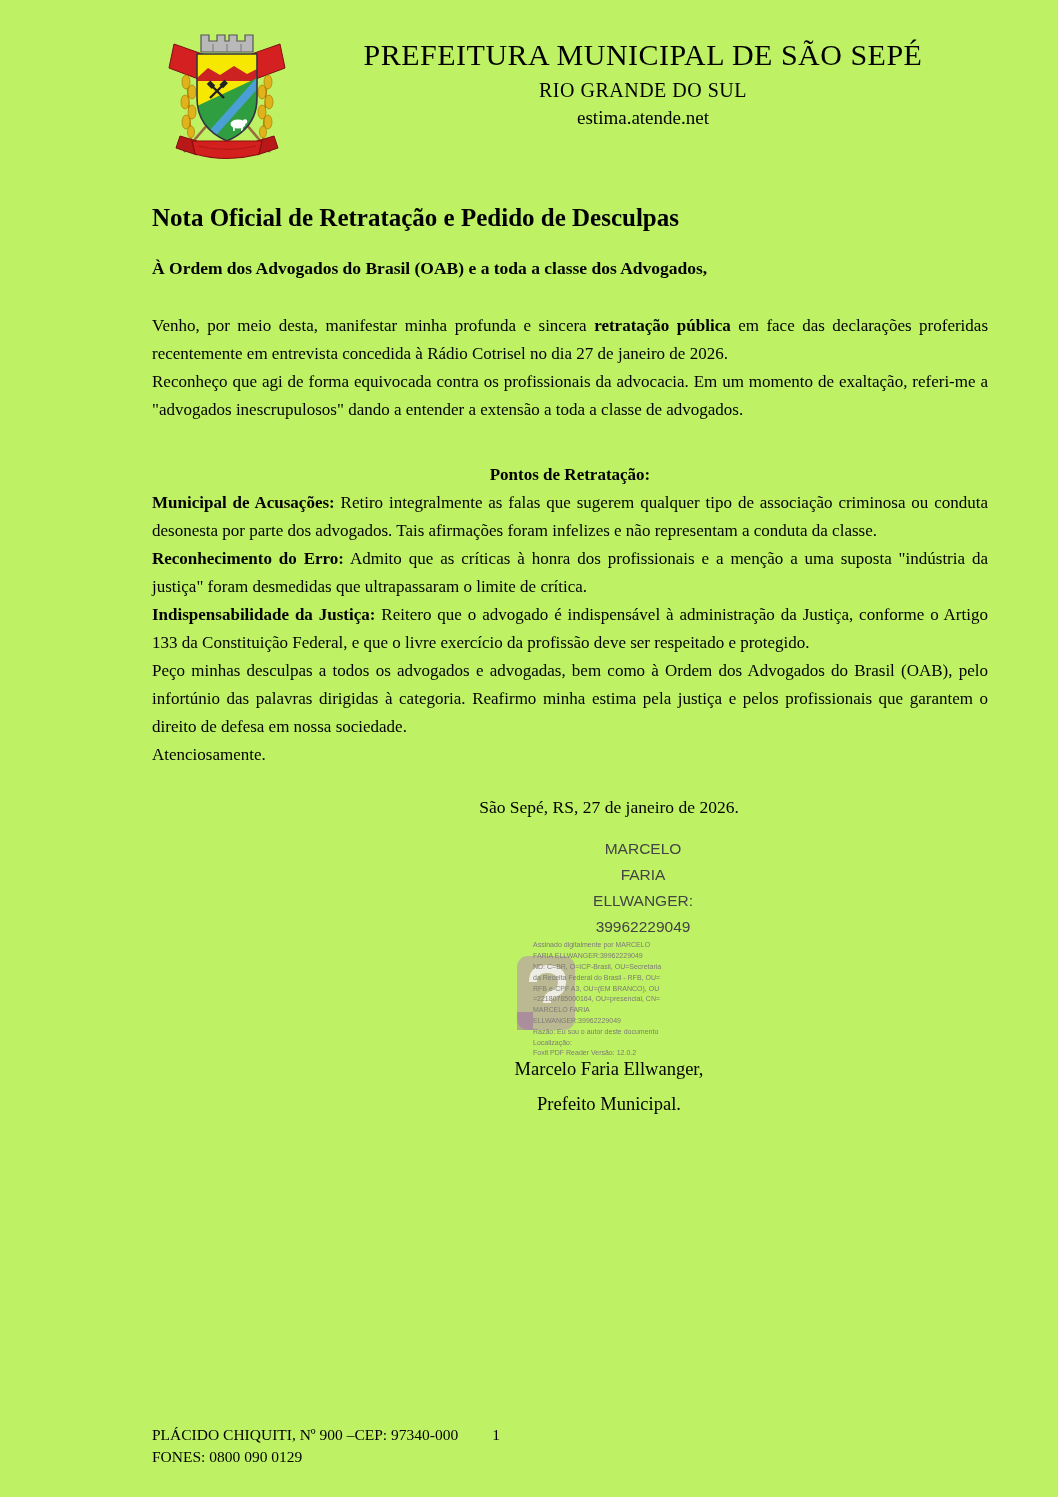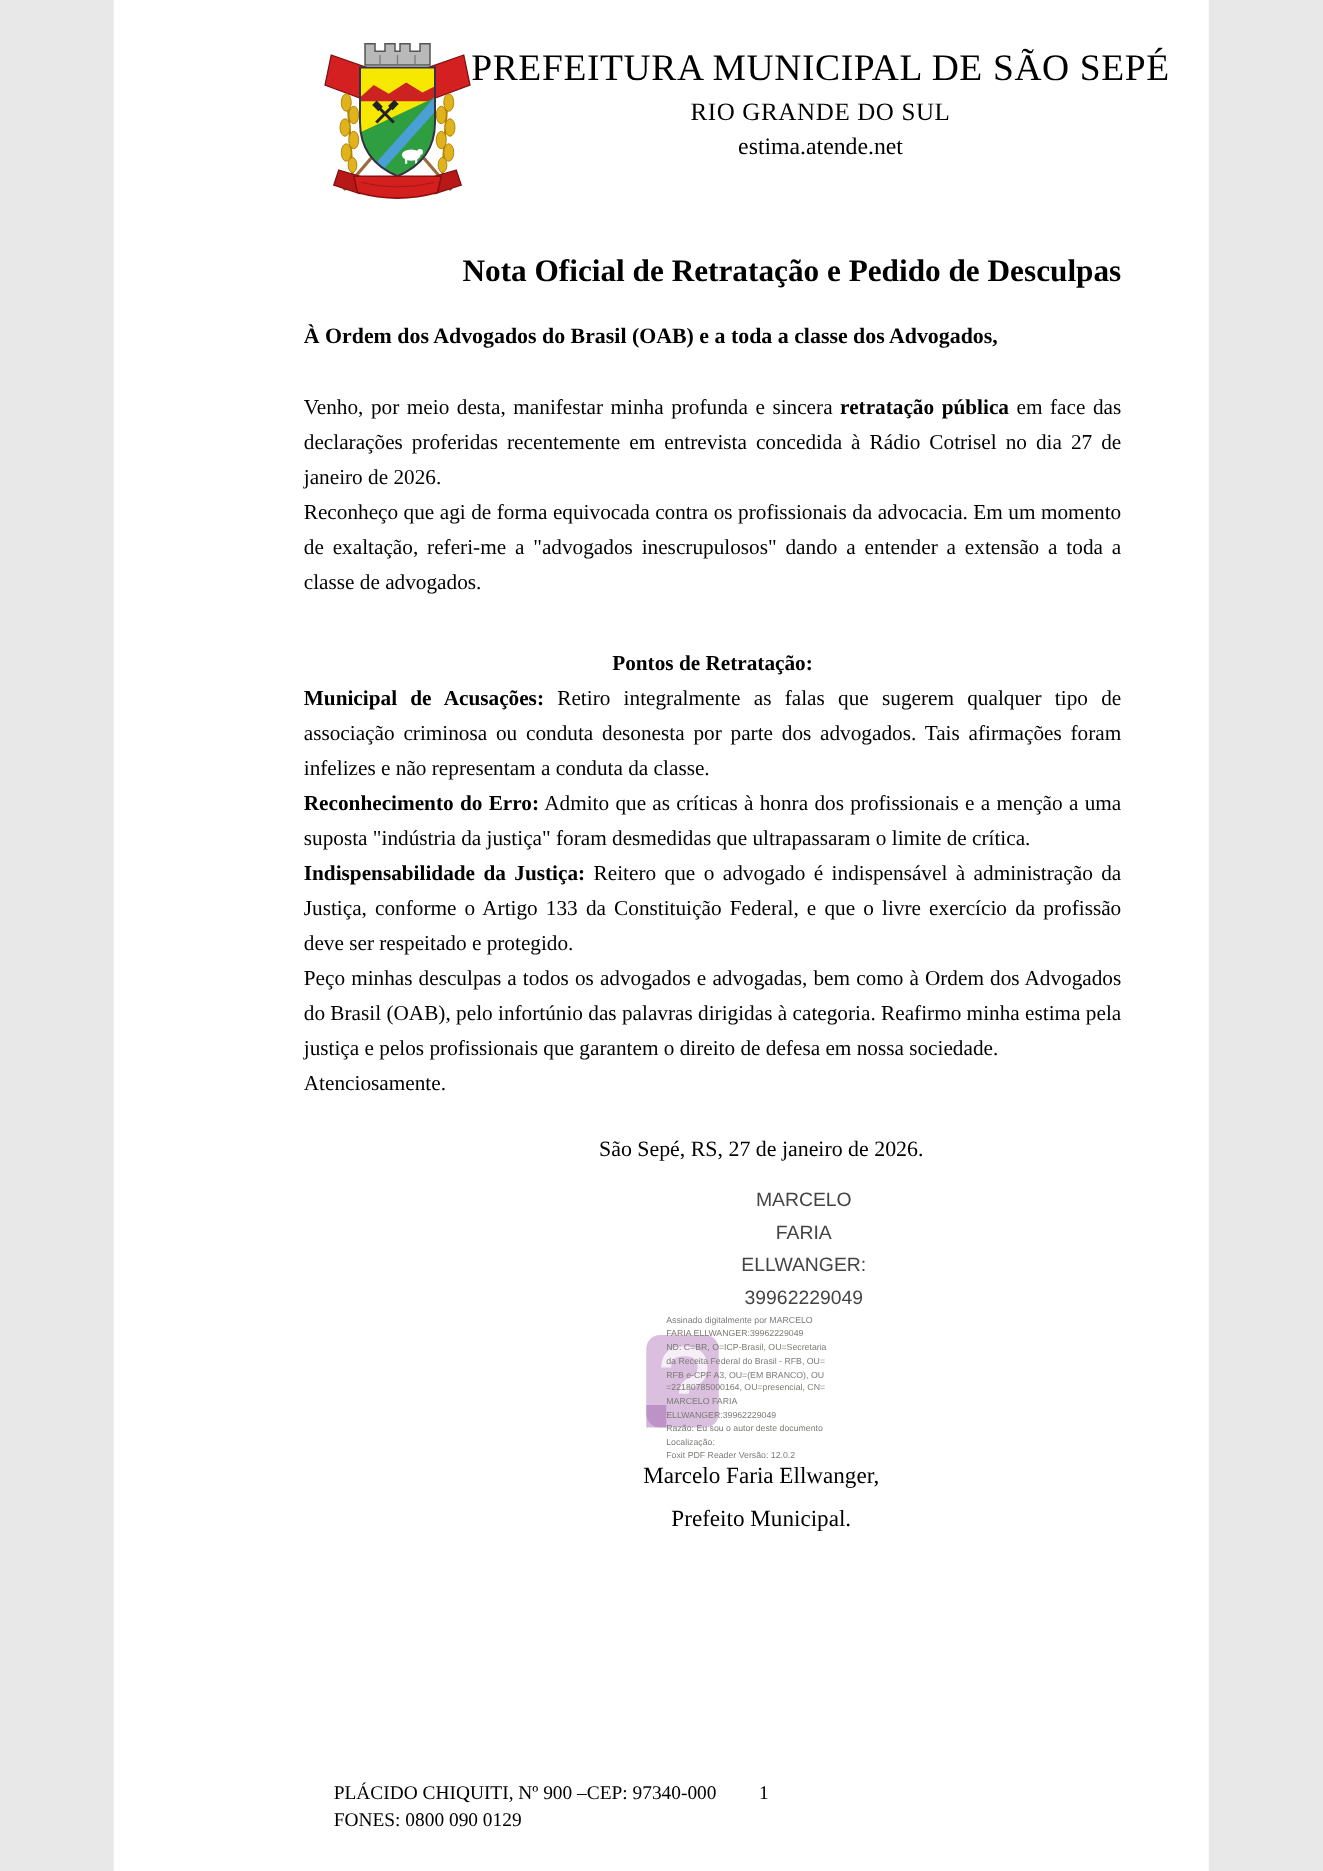--- a/index.html
+++ b/index.html
@@ -1,31 +1,31 @@
 <!DOCTYPE html>
 <html><head>
 <meta charset="utf-8">
 <style>
   * { margin:0; padding:0; box-sizing:border-box; }
   html,body { background:#e8e8e8; }
   .page {
-    width:876px; height:1497px; background:#ffffff; margin:0 auto;
+    width:1058px; height:1497px; background:#bef264; margin:0 auto;
     position:relative; overflow:hidden; color:#000;
     font-family:"Liberation Serif", serif;
   }
   
   .header { display:flex; padding:22px 58px 0 168px; }
   .crest { width:118px; height:138px; flex:0 0 auto; }
   .header-text { flex:1; text-align:center; padding-top:16px; }
   .h-title { font-size:30px; letter-spacing:0.5px; white-space:nowrap; }
   .h-sub   { font-size:20px; margin-top:7px; letter-spacing:0.5px; }
   .h-site  { font-size:19px; margin-top:5px; }
   
   .content { margin:0 70px 0 152px; }
-  .doc-title { margin-top:44px; text-align:right; font-size:25px; font-weight:bold; }
+  .doc-title { margin-top:44px; text-align:left; font-size:25px; font-weight:bold; }
   .salutation { margin-top:26px; font-size:17.5px; font-weight:bold; }
   .body-text { margin-top:33px; }
   .para { font-size:17px; line-height:28px; text-align:justify; }
   .gap-above { margin-top:37.4px; }
   .b { font-weight:bold; }
   .section-heading { text-align:center; }
   
   .closing-block { margin-top:28px; padding-left:78px; text-align:center; }
   .date-line { font-size:17.5px; }
   .stamp-row { display:inline-flex; align-items:flex-end; margin-top:12px; text-align:left;flex-direction:column; }
@@ -36,21 +36,21 @@
   .stamp-cert { position:relative; margin-left:8px; width:160px; }
   .watermark { position:absolute; left:-18px; top:12px; width:64px; height:82px; z-index:0; }
   .cert-text {
     position:relative; z-index:1;
     font-family:"Liberation Sans", sans-serif; font-size:7px; line-height:10.8px;
     color:#7d7a76; white-space:pre-line;
   }
   .signer-name  { font-size:18.5px; margin-top:0px; }
   .signer-title { font-size:18.5px; margin-top:14px; }
   
-  .footer { position:absolute; left:152px; top:1424px; font-size:15.5px; line-height:22px;margin-left:24px; }
+  .footer { position:absolute; left:152px; top:1424px; font-size:15.5px; line-height:22px; }
   .page-num { margin-left:34px; }
 </style>
 </head>
 <body>
 
 <div class="page">
 
   <div class="header">
     <div class="crest">
       <svg viewBox="0 0 118 138" width="118" height="138">

